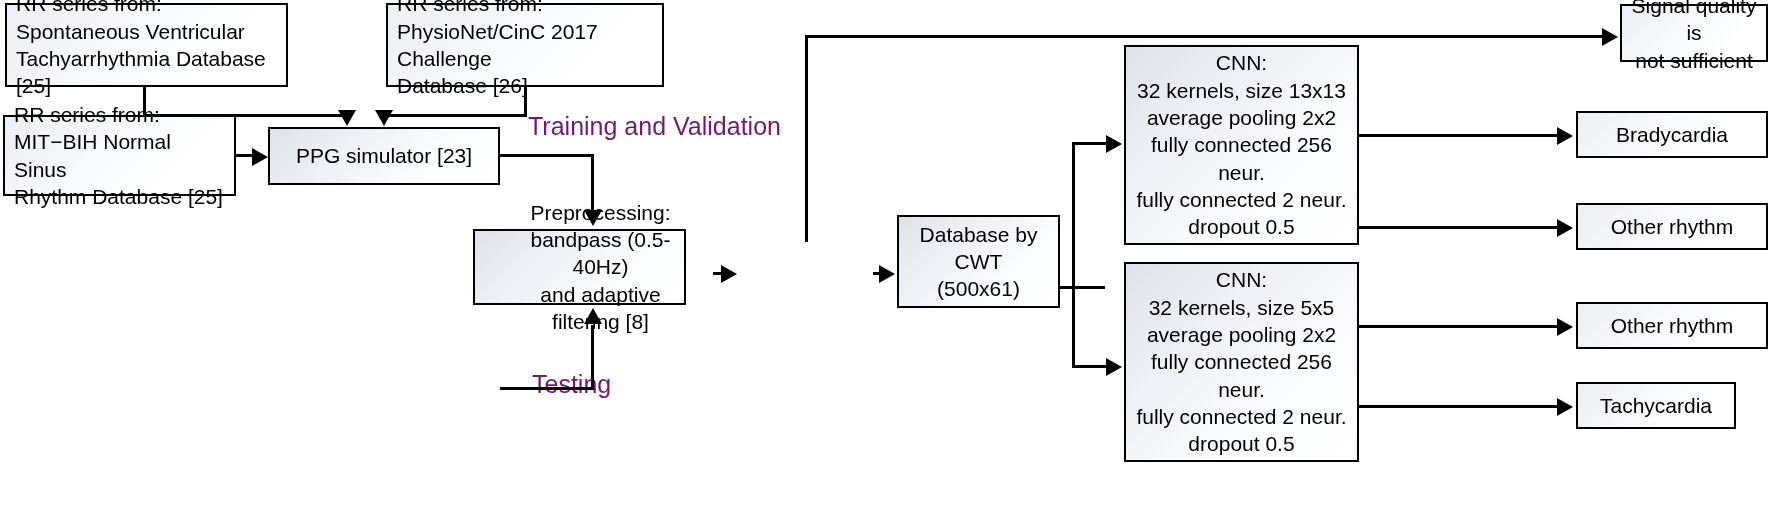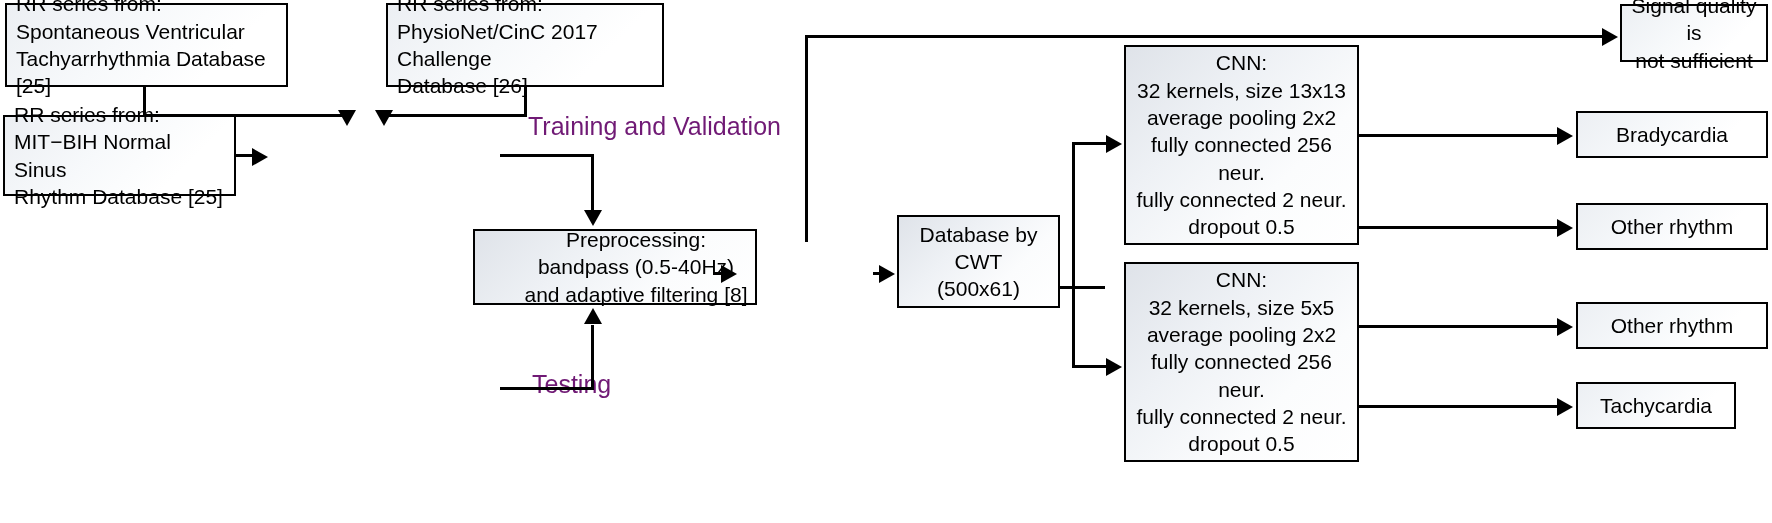--- a/index.html
+++ b/index.html
@@ -96,22 +96,25 @@
 PhysioNet/CinC 2017 Challenge
 Database [26]</span>
   </div>
 
   <div class="node plain left" style="left:3px; top:115px; width:233px; height:81px;">
     <span class="txt">RR series from:
 MIT−BIH Normal Sinus
 Rhythm Database [25]</span>
   </div>
 
-
-  <div class="node grad" style="left:473px; top:229px; width:284px; height:76px;padding-left:48px;">
+  <div class="node grad" style="left:268px; top:127px; width:232px; height:58px;">
+    <span class="txt">PPG simulator [23]</span>
+  </div>
+
+  <div class="node grad" style="left:473px; top:229px; width:213px; height:76px;padding-left:48px;">
     <span class="txt">Preprocessing:
 bandpass (0.5-40Hz)
 and adaptive filtering [8]</span>
   </div>
 
 
 
   <div class="node grad" style="left:897px; top:215px; width:163px; height:93px;">
     <span class="txt">Database by
 CWT

